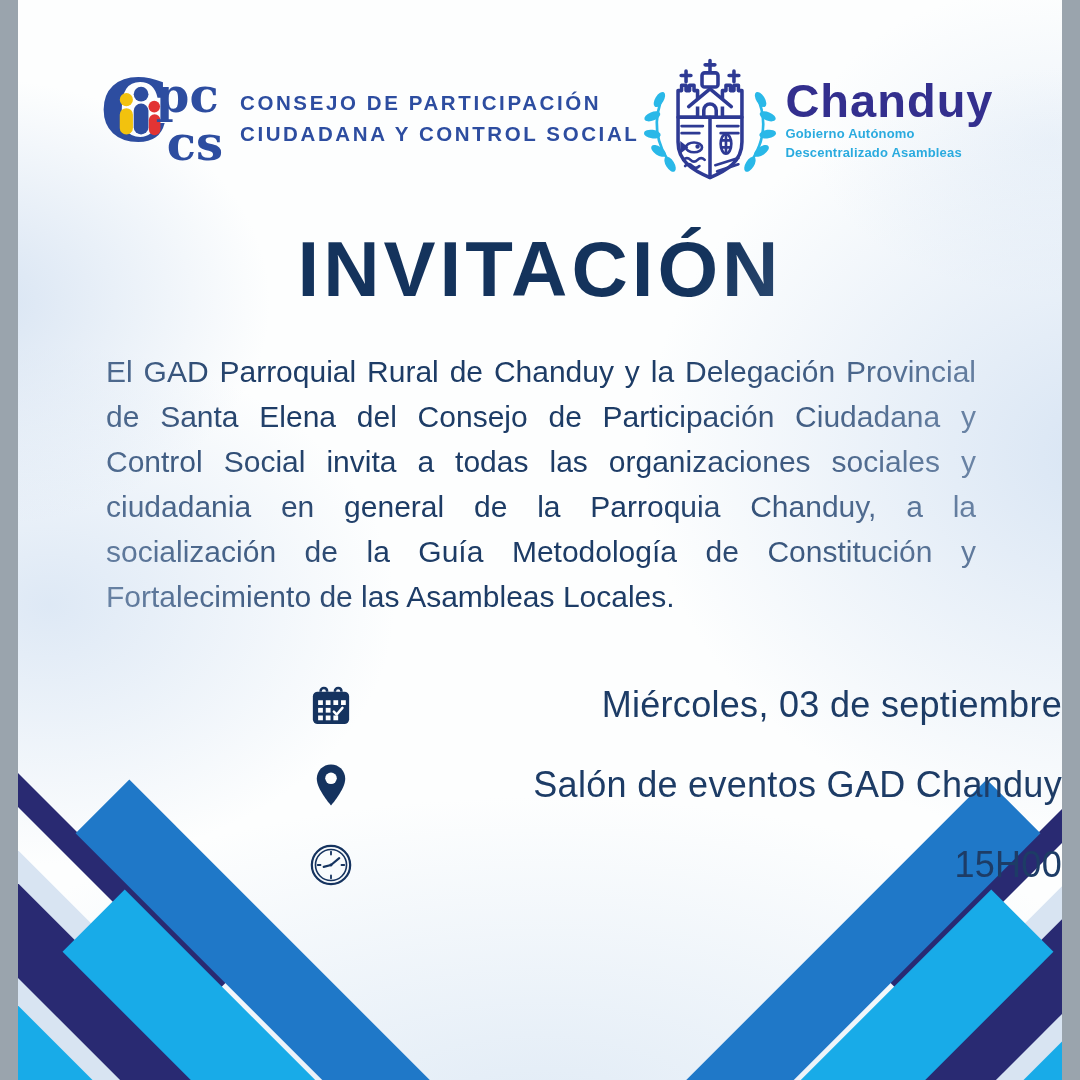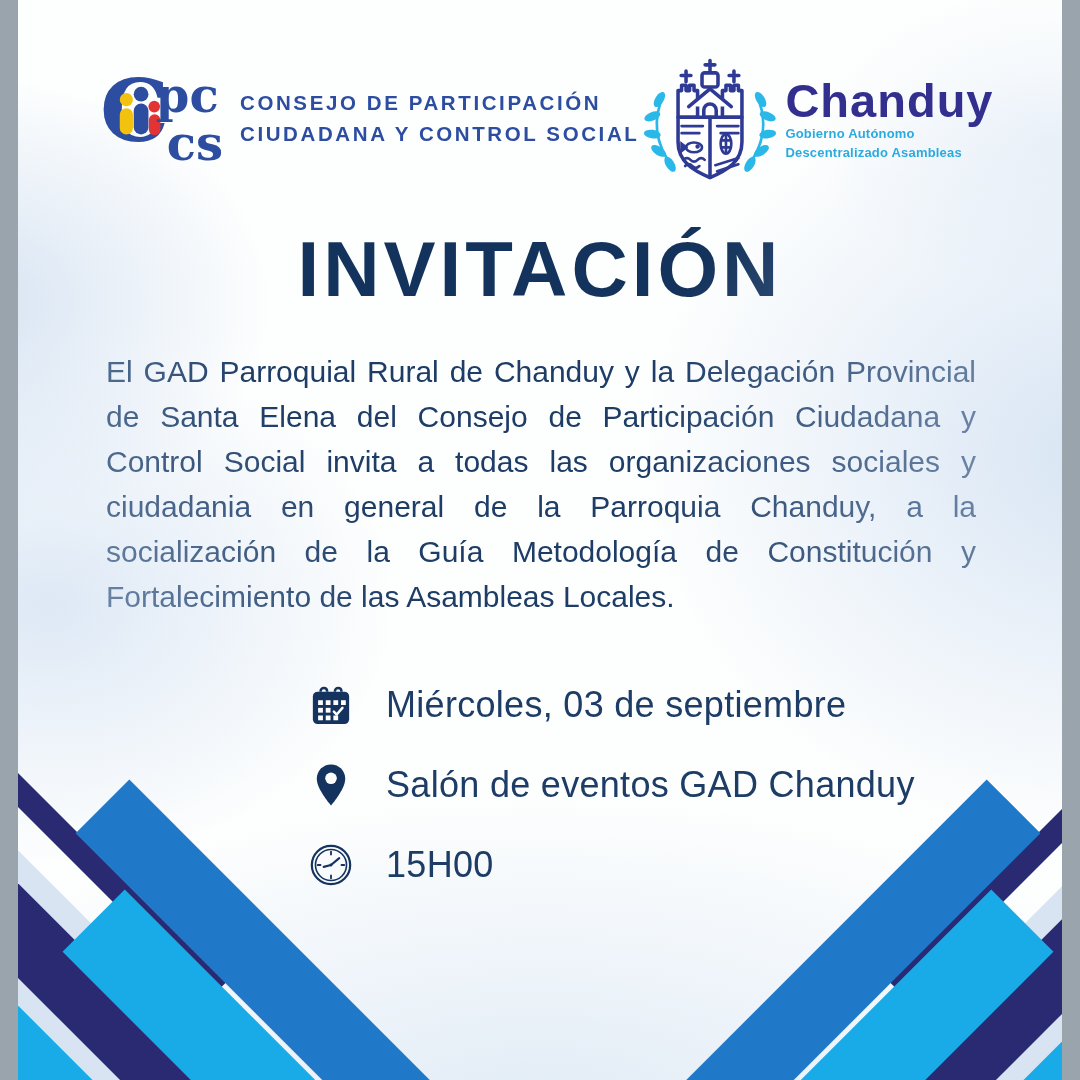--- a/index.html
+++ b/index.html
@@ -65,21 +65,21 @@
     color:#14335c;font-size:78px;font-weight:bold;letter-spacing:4px;
   }
   .body-text{
     margin:34px 86px 0 88px;
     color:#1d3c66;font-size:30px;line-height:1.5;
     text-align:justify;
   }
   .details{
     list-style:none;margin:46px 0 0 292px;padding:0;position:relative;
   }
-  .details li{display:flex;align-items:center;gap:34px;height:80px;}
+  .details li{display:flex;align-items:center;gap:34px;height:80px;justify-content:space-between;}
   .details .d-label{color:#1d3c66;font-size:36px;letter-spacing:.3px;}
   .d-icon{flex:0 0 42px;display:flex;justify-content:center;}
   svg{display:block;}
 </style>
 </head>
 <body>
 
 <div class="poster">
 
   <div class="watercolor"></div>

